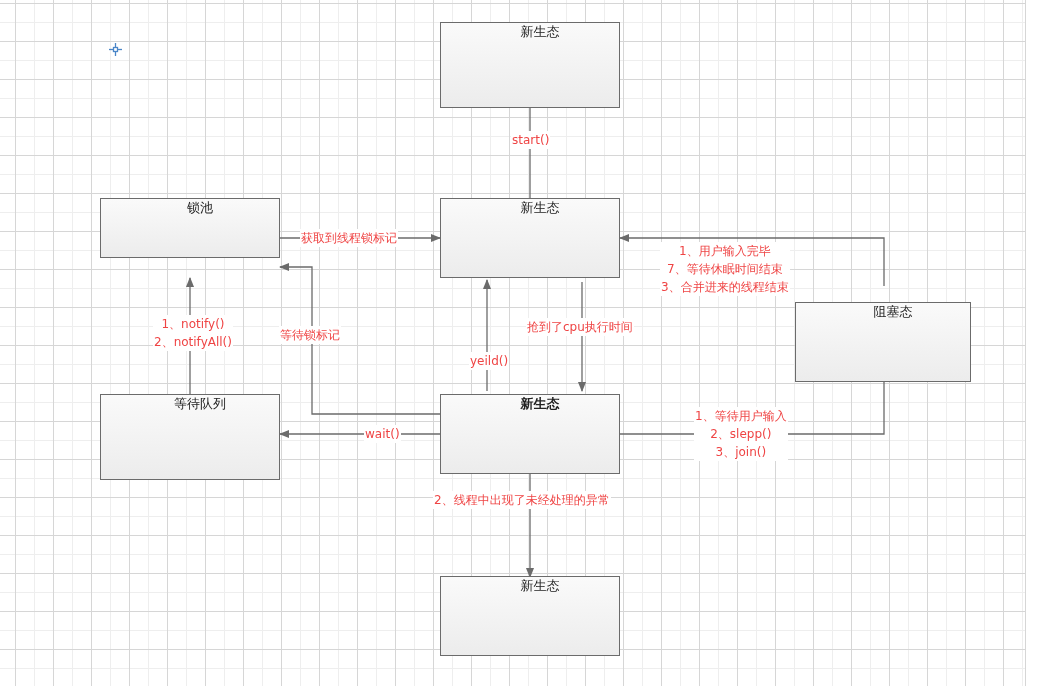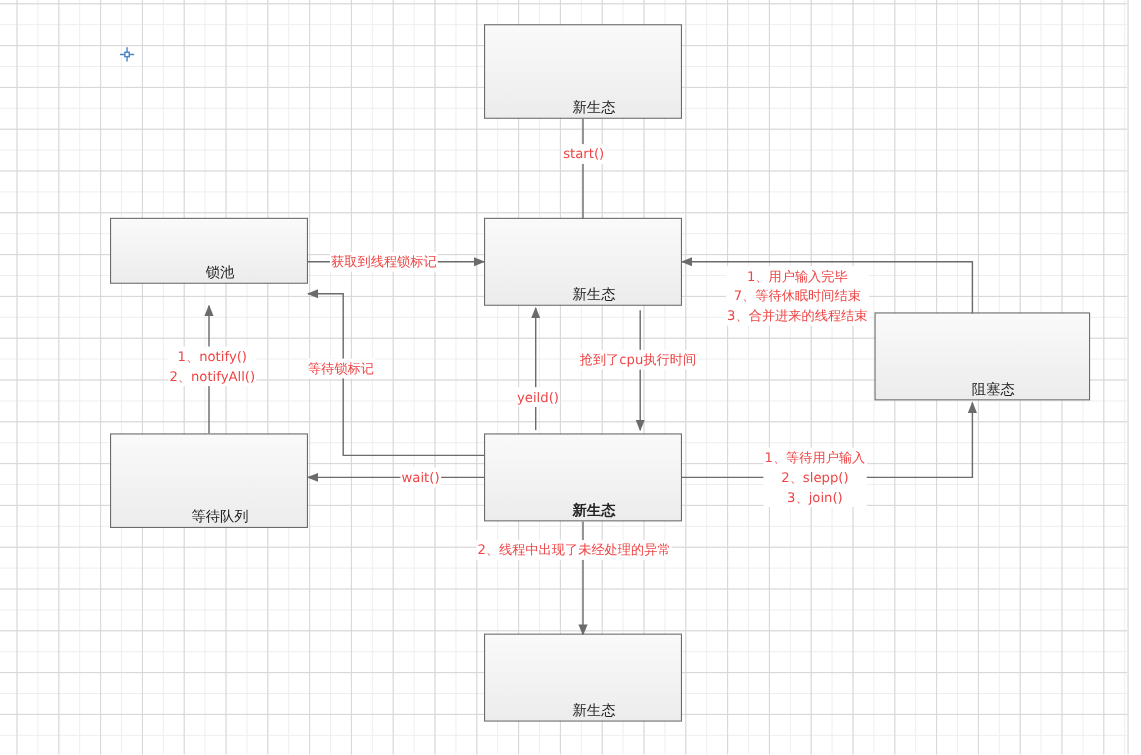--- a/index.html
+++ b/index.html
@@ -21,21 +21,21 @@
   }
   #right-strip {
     position: absolute; left: 1025px; top: 0; width: 12px; height: 686px;
     background: #ffffff; border-left: 1px solid #d6d6d6;
   }
   #edges { position: absolute; left: 0; top: 0; }
   .node {
     position: absolute; box-sizing: border-box;
     border: 1px solid #6b6b6b;
     background: linear-gradient(to bottom, #fafafa 0%, #ececec 100%);
-    display: flex; align-items: flex-end; justify-content: center;
+    display: flex; align-items: flex-start; justify-content: center;
     font-size: 13px; color: #222; padding-left: 20px;
   }
   .node.bold { font-weight: bold; }
   .label {
     position: absolute; background: #ffffff; font-size: 12px; color: #ef4444;
     line-height: 18px; text-align: center; white-space: nowrap;
     padding: 0 1px;
   }
   .cursor-icon { position: absolute; left: 108px; top: 42px; width: 15px; height: 15px; }
 </style>
@@ -67,21 +67,21 @@
 
 <div class="node" style="left:440px;top:22px;width:180px;height:86px;">
   <span>新生态</span>
 </div>
 <div class="node" style="left:440px;top:198px;width:180px;height:80px;">
   <span>新生态</span>
 </div>
 <div class="node" style="left:100px;top:198px;width:180px;height:60px;">
   <span>锁池</span>
 </div>
-<div class="node" style="left:795px;top:284px;width:196px;height:80px;">
+<div class="node" style="left:795px;top:302px;width:176px;height:80px;">
   <span>阻塞态</span>
 </div>
 <div class="node" style="left:100px;top:394px;width:180px;height:86px;">
   <span>等待队列</span>
 </div>
 <div class="node bold" style="left:440px;top:394px;width:180px;height:80px;">
   <span>新生态</span>
 </div>
 <div class="node" style="left:440px;top:576px;width:180px;height:80px;">
   <span>新生态</span>

